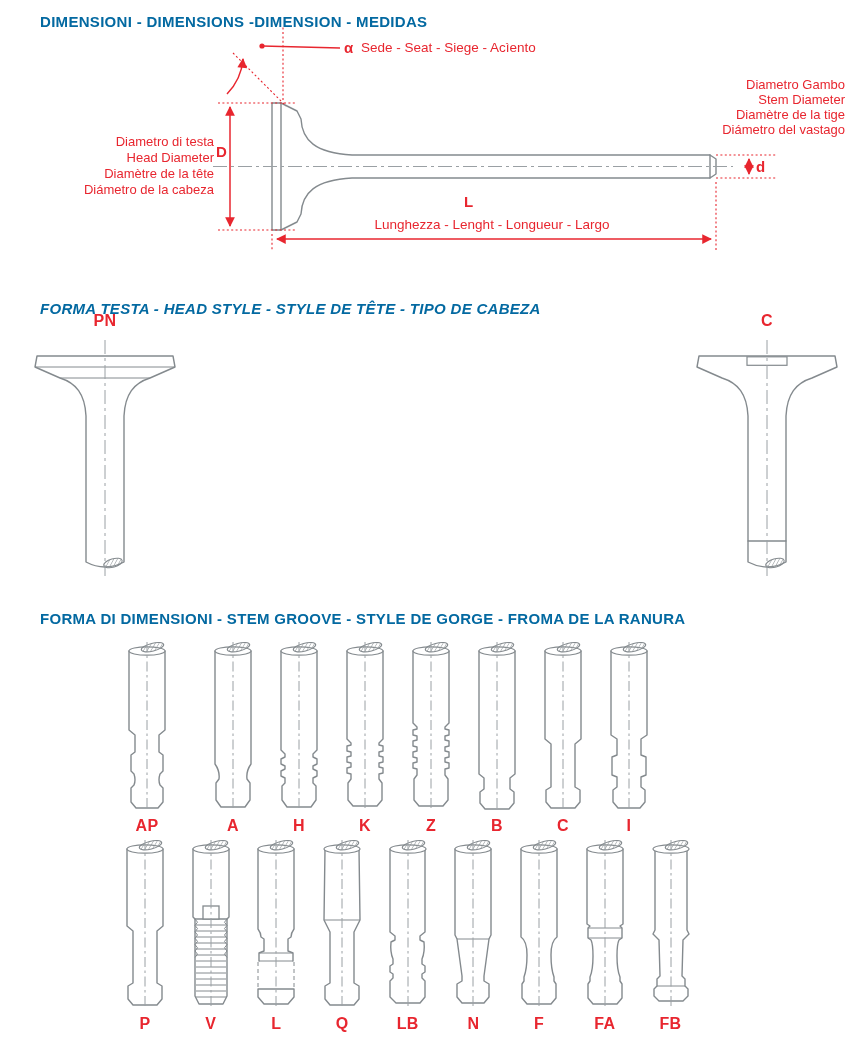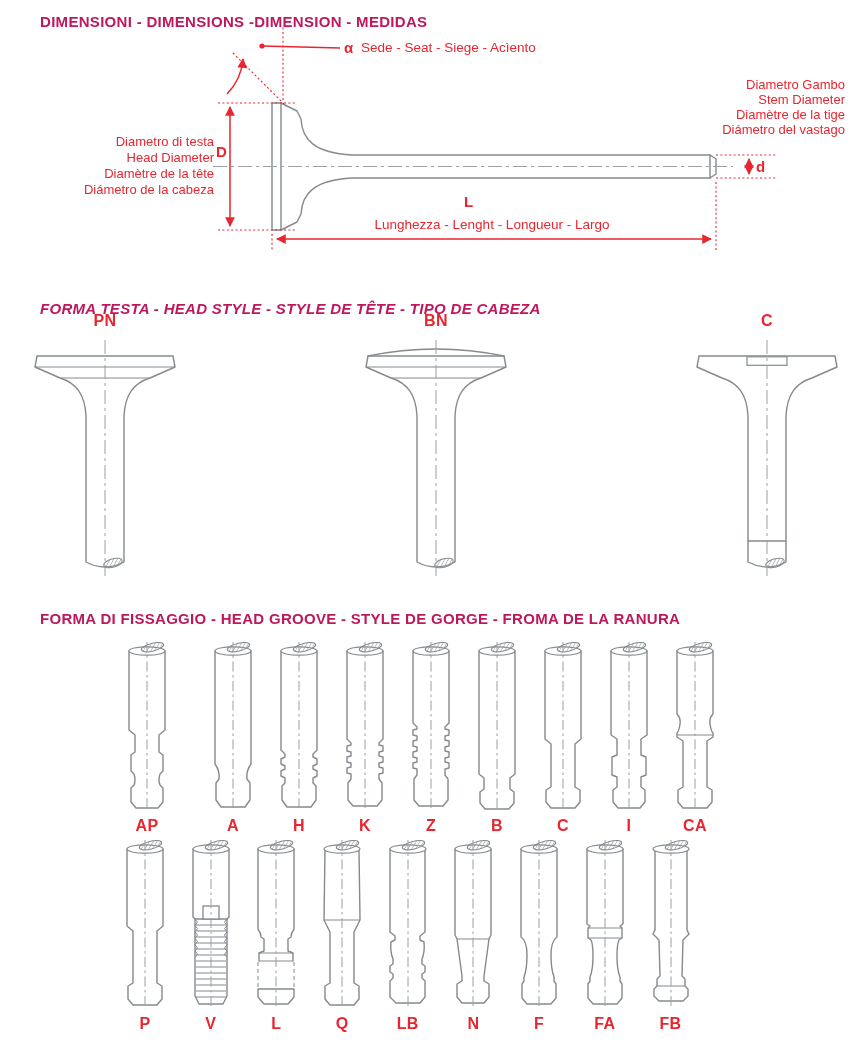--- a/index.html
+++ b/index.html
@@ -1,18 +1,18 @@
 <!DOCTYPE html>
 <html><head>
 <meta charset="utf-8">
 <style>
   html,body{margin:0;padding:0;background:#fff;}
   .page{position:relative;width:860px;height:1051px;background:#fff;overflow:hidden;
         font-family:"Liberation Sans",sans-serif;}
-  .title{position:absolute;left:40px;color:#be185d;font-weight:700;font-size:15px;
+  .title{position:absolute;left:40px;color:#0369a1;font-weight:700;font-size:15px;
          letter-spacing:.3px;white-space:nowrap;}
   .g{stroke:#848a8e;stroke-width:1.4;fill:none;stroke-linejoin:round;stroke-linecap:round;}
   .gthin{stroke:#848a8e;stroke-width:1;fill:none;}
   .cl{stroke:#9aa0a4;stroke-width:1;fill:none;stroke-dasharray:10 3.5 2.5 3.5;}
   .cl2{stroke:#9aa0a4;stroke-width:1;fill:none;stroke-dasharray:14 4 3 4;}
   .rsolid{stroke:#e8262f;stroke-width:1.5;fill:none;}
   .rdot{stroke:#e8262f;stroke-width:1.1;fill:none;stroke-dasharray:2 2.4;}
   .rtxt{fill:#e8262f;font-size:13px;}
   .rtxt2{fill:#e8262f;font-size:13.5px;}
   .rsym{fill:#e8262f;font-size:15px;font-weight:700;}
@@ -110,46 +110,36 @@
     <div class="head-fig">
       <div class="hlabel">PN</div>
       <svg width="150" height="245" viewBox="0 0 150 245">
         <path class="g" d="M7,20 L143,20 L145,31 L120,42 C104,47 95,58 94,80 L94,226 Q75,236 56,226 L56,80 C55,58 46,47 30,42 L5,31 Z"></path>
         <path class="gthin" d="M5,31 H145 M30,42 H120"></path>
         <use href="#valvebottom"></use>
         <path class="cl2" d="M75,4 V240"></path>
       </svg>
     </div>
 
-    <div class="head-fig">
-      <div class="hlabel">BN</div>
-      <svg width="150" height="245" viewBox="0 0 150 245">
-        <path class="g" d="M7,20 Q75,6 143,20"></path>
-        <path class="g" d="M7,20 L143,20 L145,31 L120,42 C104,47 95,58 94,80 L94,226 Q75,236 56,226 L56,80 C55,58 46,47 30,42 L5,31 Z"></path>
-        <path class="gthin" d="M5,31 H145 M30,42 H120"></path>
-        <use href="#valvebottom"></use>
-        <path class="cl2" d="M75,4 V240"></path>
-      </svg>
-    </div>
 
 
     <div class="head-fig">
       <div class="hlabel">C</div>
       <svg width="150" height="245" viewBox="0 0 150 245">
         <path class="g" d="M7,20 L143,20 L145,31 L120,42 C104,47 95,58 94,80 L94,205 L56,205 L56,80 C55,58 46,47 30,42 L5,31 Z" fill="url(#h4)"></path>
         <rect x="55" y="20.8" width="40" height="8.5" fill="#fff" stroke="#848a8e" stroke-width="1.2"></rect>
         <path class="g" d="M56,205 L56,226 Q75,236 94,226 L94,205"></path>
         <use href="#valvebottom"></use>
         <path class="cl2" d="M75,4 V240"></path>
       </svg>
     </div>
 
   </div>
 
-  <div class="title" style="top:610px;">FORMA DI FISSAGGIO - HEAD GROOVE - STYLE DE GORGE - FROMA DE LA RANURA</div>
+  <div class="title" style="top:610px;">FORMA DI DIMENSIONI - STEM GROOVE - STYLE DE GORGE - FROMA DE LA RANURA</div>
 
   <div class="stem-row row1">
 
     <div class="fig">
       <svg width="56" height="172" viewBox="0 0 56 172">
         <path class="g" d="M10,11 V90 L16,95 V112 L12,115 V131 L15,134 Q17,140 15,145 L12,148 V162 L17,168 H39 L44,162 V148 L41,145 Q39,140 41,134 L44,131 V115 L40,112 V95 L46,90 V11"></path>
         <use href="#stemtop"></use>
           <path class="cl" d="M28,2 V170"></path>
       </svg>
       <div class="slabel">AP</div>
@@ -212,29 +202,20 @@
     <div class="fig">
       <svg width="56" height="172" viewBox="0 0 56 172">
         <path class="g" d="M10,11 V95 L16,99 V115 L11,117 V135 L16,137 V147 L12,150 V162 L17,168 H39 L44,162 V150 L40,147 V137 L45,135 V117 L40,115 V99 L46,95 V11"></path>
         <use href="#stemtop"></use>
           <path class="cl" d="M28,2 V170"></path>
       </svg>
       <div class="slabel">I</div>
     </div>
 
 
-    <div class="fig">
-      <svg width="56" height="172" viewBox="0 0 56 172">
-        <path class="g" d="M10,11 V74 Q14,78 13,84 Q12,91 10,93 V97 L16,101 V147 L11,150 V162 L16,168 H40 L45,162 V150 L40,147 V101 L46,97 V93 Q44,91 43,84 Q42,78 46,74 V11"></path>
-        <path class="gthin" d="M10,95 H46"></path>
-        <use href="#stemtop"></use>
-          <path class="cl" d="M28,2 V170"></path>
-      </svg>
-      <div class="slabel">CA</div>
-    </div>
   </div>
 
   <div class="stem-row row2">
 
     <div class="fig">
       <svg width="56" height="172" viewBox="0 0 56 172">
         <path class="g" d="M10,11 V88 L16,93 V145 L11,148 V161 L16,167 H40 L45,161 V148 L40,145 V93 L46,88 V11"></path>
         <use href="#stemtop"></use>
           <path class="cl" d="M28,2 V170"></path>
       </svg>

